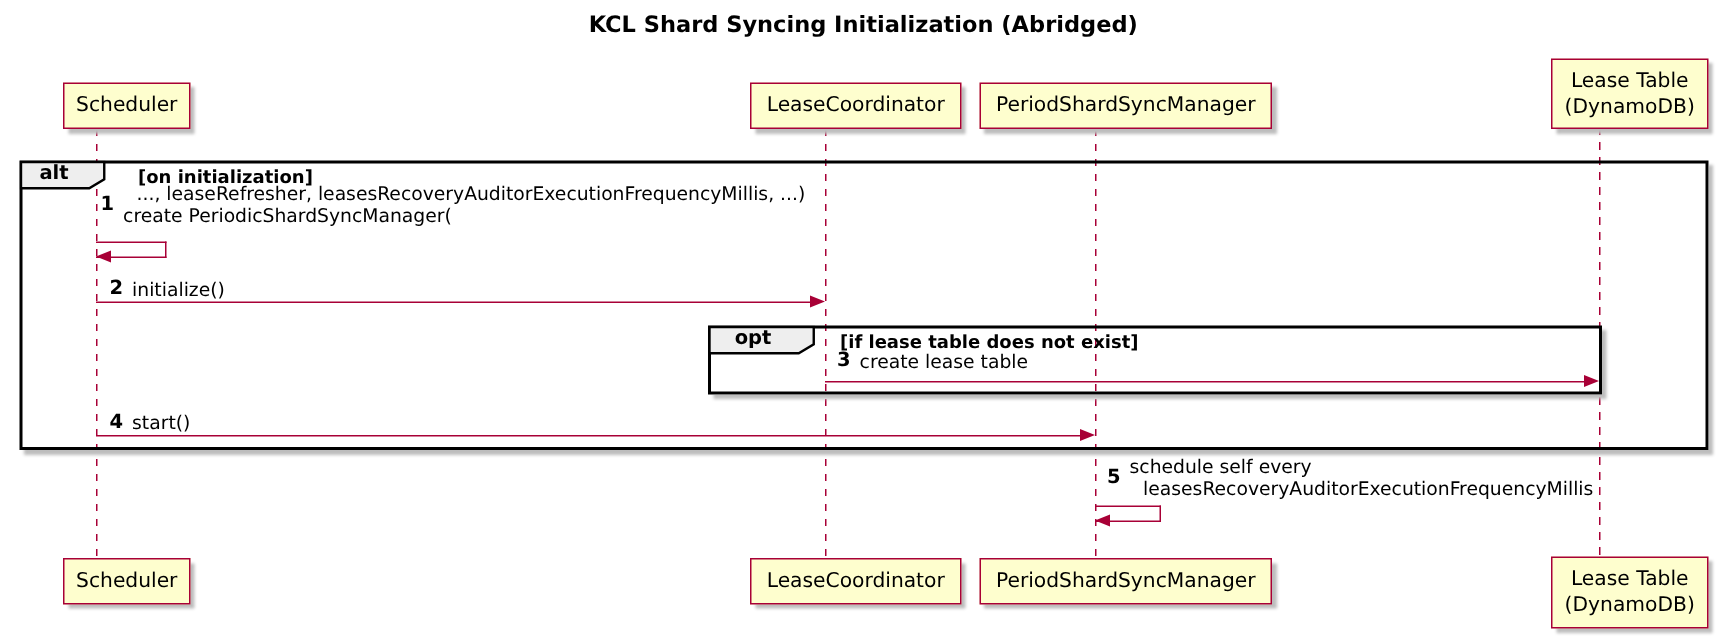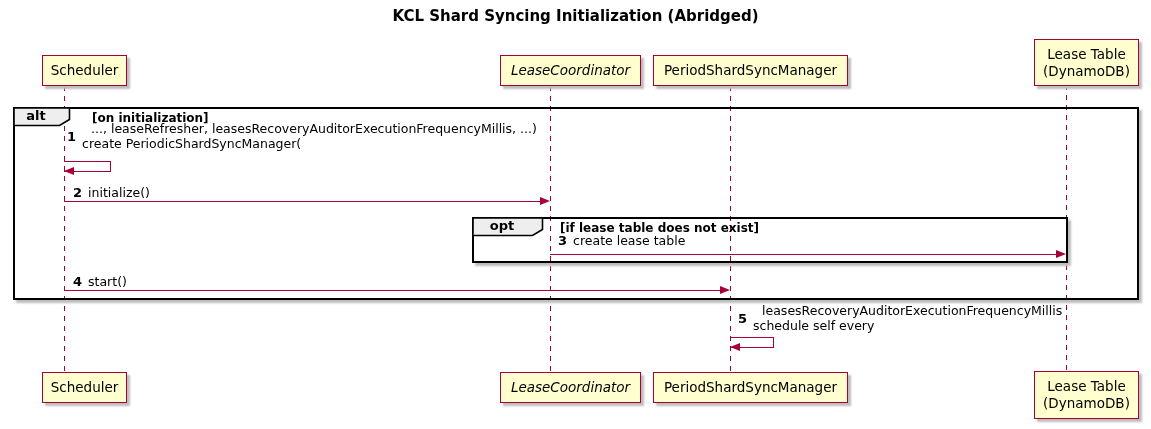--- a/index.html
+++ b/index.html
@@ -32,21 +32,21 @@
     display: flex;
     align-items: center;
     justify-content: center;
     text-align: center;
     font-size: 13.5px;
     line-height: 17px;
     white-space: pre-line;
     margin-left: 20px;
   }
   .scheduler-x      { left: 22px;   width: 85px;  }
-  .leasecoord-x     { left: 480px;  width: 141px; font-style: italic; }
+  .leasecoord-x     { left: 480px;  width: 141px; }
   .psm-x            { left: 633px;  width: 195px; }
   .leasetable-x     { left: 1014px; width: 105px; }
   .row-top          { top: 55px; height: 31px; }
   .row-bottom       { top: 372px; height: 31px; }
   .row-top.tall     { top: 39px;  height: 47px; }
   .row-bottom.tall  { top: 371px; height: 48px; }
 
   
   .lifeline {
     position: absolute;
@@ -193,22 +193,22 @@
     <span class="lines">
         <span class="line">start()</span>
       </span>
   </div>
   <div class="arrow-line" style="left:64px; top:290px; width:658px"></div>
   <div class="head-r" style="left:720px; top:286px"></div>
 
   <div class="msg" style="left:738px; top:303px">
     <span class="num">5</span>
     <span class="lines">
+      <span class="line">schedule self every</span>
       <span class="line indent">leasesRecoveryAuditorExecutionFrequencyMillis</span>
-      <span class="line">schedule self every</span>
     </span>
   </div>
   <div class="self-loop" style="left:730px; top:337px; width:44px; height:11px"></div>
   <div class="head-l" style="left:730px; top:343px"></div>
 
   <div class="p-box scheduler-x row-top">
     <span>Scheduler</span>
   </div>
   <div class="p-box leasecoord-x row-top">
     <span>LeaseCoordinator</span>

